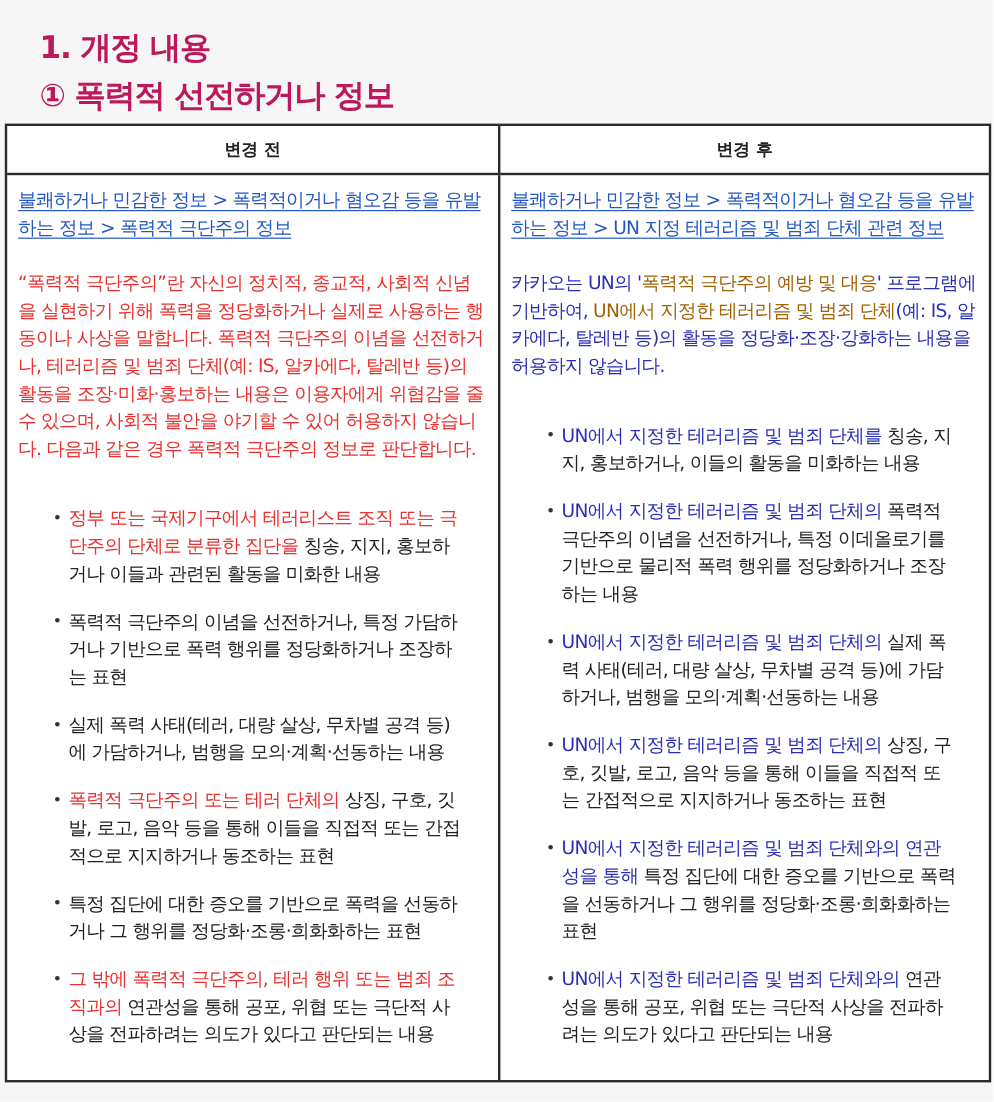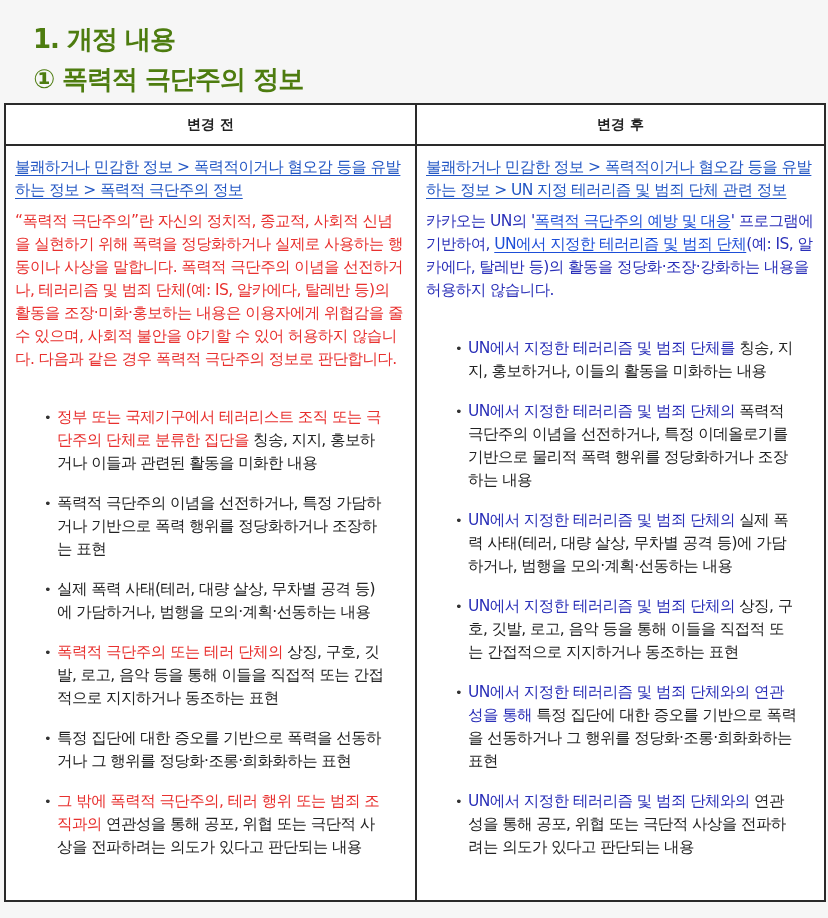--- a/index.html
+++ b/index.html
@@ -5,21 +5,21 @@
   html, body { margin: 0; padding: 0; }
   body {
     width: 828px; height: 918px; overflow: hidden;
     background: #f6f6f6;
     font-family: "DejaVu Sans", "Liberation Sans", sans-serif;
     color: #222;
     position: relative;
   }
   .title1, .title2 {
     position: absolute; left: 33px;
-    font-weight: bold; color: #4d7c0f;
+    font-weight: bold; color: #be185d;
     letter-spacing: -1px;
   }
   .title1 { top: 22px; font-size: 26px; }
   .title2 { top: 62px; font-size: 26px; }
 
   .tbl {
     position: absolute; left: 4px; top: 103px;
     width: 822px; height: 799px;
     border: 2px solid #2a2a2a;
     box-sizing: border-box;
@@ -36,45 +36,45 @@
   .th.left, .td.left { border-right: 2px solid #2a2a2a; }
   .td {
     padding: 10px 10px 0 9px;
     font-size: 15.5px; line-height: 23px;
     letter-spacing: -0.6px;
     overflow: hidden;
   }
   .breadcrumb {
     color: #2357c4; text-decoration: underline;
     text-decoration-thickness: 1px; text-underline-offset: 3px;
-    margin-bottom: 8px;
+    margin-bottom: 23px;
   }
   .red { color: #e8302e; }
   .blue { color: #2a2fb8; }
   .black { color: #222; }
   .para.blue a, .inlink {
-    color: #1d4ed8; text-decoration: underline;
+    color: #a16207; 
     text-decoration-thickness: 1px; text-underline-offset: 3px;
   }
   ul.bullets { list-style: none; margin: 0; padding: 0 0 0 12px; }
   ul.bullets li {
     position: relative; padding-left: 13px; margin: 17px;
   }
   ul.bullets li::before {
     content: "•"; position: absolute; left: 0; top: 0;
     color: #333; font-size: 13px;
   }
   .left-para { margin-bottom: 35px; }
   .right-para { margin-bottom: 35px; }
 </style>
 </head>
 <body>
 
 <div class="title1">1. 개정 내용</div>
-<div class="title2">① 폭력적 극단주의 정보</div>
+<div class="title2">① 폭력적 선전하거나 정보</div>
 
 <div class="tbl">
   <div class="th left">변경 전</div>
   <div class="th">변경 후</div>
 
   <div class="td left">
     <div class="breadcrumb">불쾌하거나 민감한 정보 &gt; 폭력적이거나 혐오감 등을 유발하는 정보 &gt; 폭력적 극단주의 정보</div>
     <div class="red left-para">“폭력적 극단주의”란 자신의 정치적, 종교적, 사회적 신념을 실현하기 위해 폭력을 정당화하거나 실제로 사용하는 행동이나 사상을 말합니다. 폭력적 극단주의 이념을 선전하거나, 테러리즘 및 범죄 단체(예: IS, 알카에다, 탈레반 등)의 활동을 조장·미화·홍보하는 내용은 이용자에게 위협감을 줄 수 있으며, 사회적 불안을 야기할 수 있어 허용하지 않습니다. 다음과 같은 경우 폭력적 극단주의 정보로 판단합니다.</div>
     <ul class="bullets">
       <li><span class="red">정부 또는 국제기구에서 테러리스트 조직 또는 극단주의 단체로 분류한 집단을</span><span class="black"> 칭송, 지지, 홍보하거나 이들과 관련된 활동을 미화한 내용</span></li>

